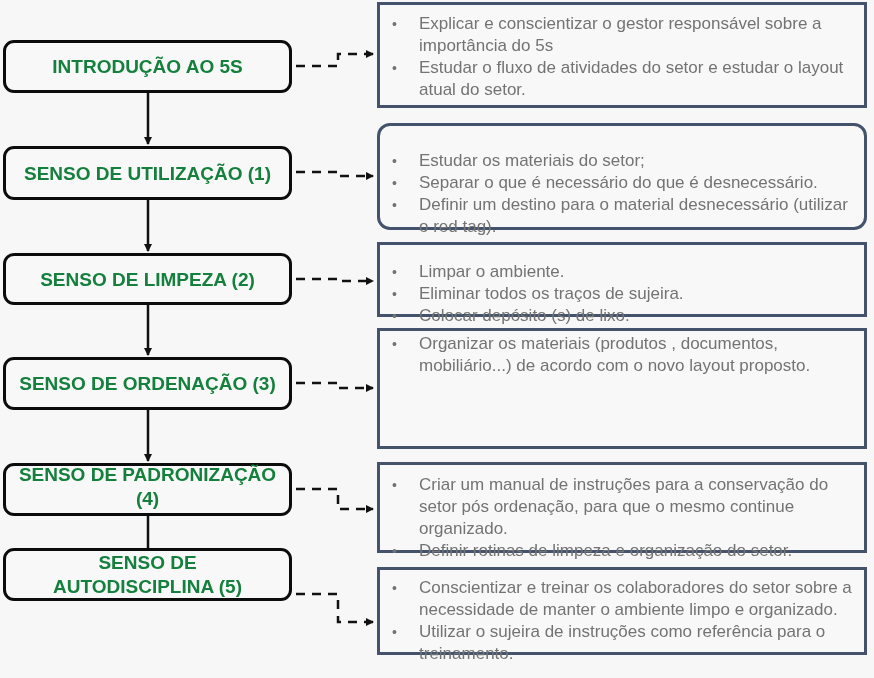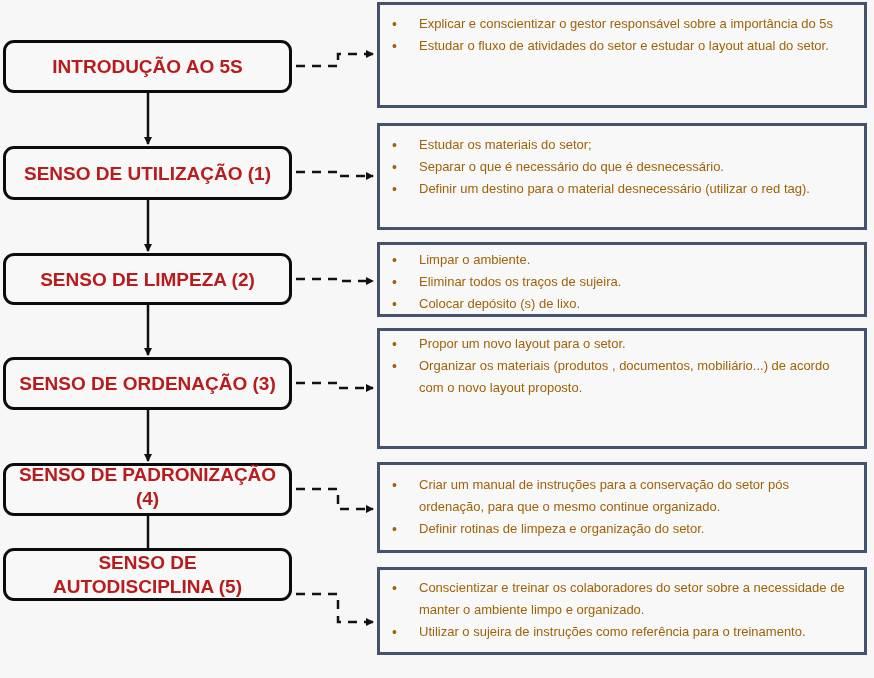--- a/index.html
+++ b/index.html
@@ -1,20 +1,20 @@
 <!DOCTYPE html>
 <html><head>
 <meta charset="utf-8">
 <style>
   html, body { margin: 0; padding: 0; }
   body { width: 874px; height: 678px; background: #f7f7f7; position: relative; overflow: hidden; font-family: "Liberation Sans", sans-serif; }
-  .step { position: absolute; left: 3px; width: 289px; border: 3px solid #0c0c0c; border-radius: 11px; background: #f8f8f8; box-sizing: border-box; display: flex; align-items: center; justify-content: center; text-align: center; font-weight: bold; font-size: 19px; line-height: 27px; color: #b91c1c; }
+  .step { position: absolute; left: 3px; width: 289px; border: 3px solid #0c0c0c; border-radius: 11px; background: #f8f8f8; box-sizing: border-box; display: flex; align-items: center; justify-content: center; text-align: center; font-weight: bold; font-size: 19px; line-height: 27px; color: #15803d; }
   .note { position: absolute; left: 377px; width: 490px; border: 3px solid #44536b; background: #f8f8f8; box-sizing: border-box; padding: 4px 8px 4px 0; }
   .note ul { margin: 0; padding: 0; list-style: none; }
-  .note li { position: relative; padding-left: 39px; font-size: 13px; line-height: 22px; color: #a16207; }
+  .note li { position: relative; padding-left: 39px; font-size: 17px; line-height: 22px; color: #737373; }
   .note li::before { content: "\2022"; position: absolute; left: 12px; top: 0; font-size: 14px; }
   svg.conn { position: absolute; left: 0; top: 0; pointer-events: none; }
 </style>
 </head>
 <body>
 
 <svg class="conn" width="874" height="678">
   <defs>
     <marker id="ah" markerWidth="8" markerHeight="8" refX="7" refY="4" orient="auto" markerUnits="userSpaceOnUse">
       <path d="M0,0 L8,4 L0,8 z" fill="#111"></path>
@@ -57,37 +57,36 @@
 <div class="step" style="top:548px;height:53px;line-height:24px;">
     <span style="display:block;width:200px;">SENSO DE AUTODISCIPLINA (5)</span>
   </div>
 
 <div class="note" style="top:2px;height:106px;padding-top:8px;">
   <ul>
     <li>Explicar e conscientizar o gestor responsável sobre a importância do 5s</li>
     <li>Estudar o fluxo de atividades do setor e estudar  o layout atual do setor.</li>
   </ul>
 </div>
-<div class="note" style="top:123px;height:107px;padding-top:8px;">
+<div class="note" style="top:123px;height:107px;padding-top:24px;border-radius:13px;">
   <ul>
     <li>Estudar os materiais do setor;</li>
     <li>Separar o que é necessário do que é desnecessário.</li>
     <li>Definir um destino para o material  desnecessário (utilizar o  red tag).</li>
   </ul>
 </div>
-<div class="note" style="top:242px;height:75px;padding-top:4px;">
+<div class="note" style="top:242px;height:75px;padding-top:16px;">
   <ul>
     <li>Limpar o ambiente.</li>
     <li>Eliminar todos os traços de sujeira.</li>
     <li>Colocar depósito (s) de lixo.</li>
   </ul>
 </div>
 <div class="note" style="top:328px;height:121px;padding-top:2px;">
   <ul>
-    <li>Propor um novo layout para o setor.</li>
     <li>Organizar os materiais (produtos , documentos, mobiliário...) de acordo com o novo layout proposto.</li>
   </ul>
 </div>
 <div class="note" style="top:462px;height:91px;padding-top:9px;">
   <ul>
     <li>Criar um manual de instruções para a conservação do setor pós ordenação, para que o mesmo continue organizado.</li>
     <li>Definir rotinas de limpeza e organização do setor.</li>
   </ul>
 </div>
 <div class="note" style="top:567px;height:88px;padding-top:7px;">

